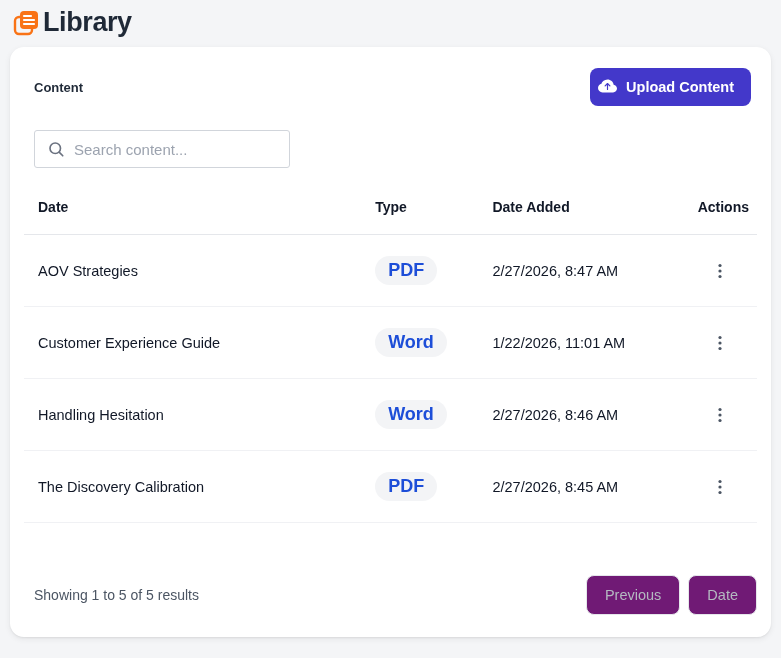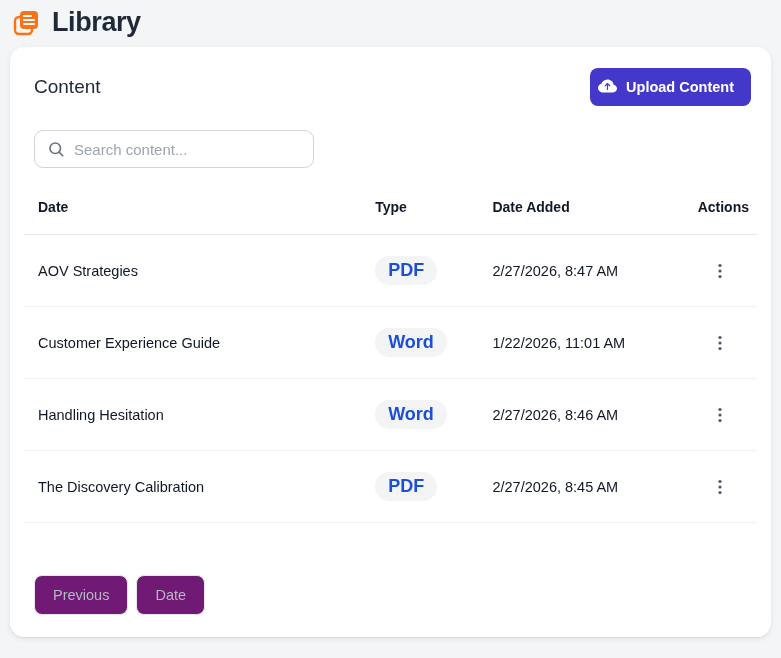--- a/index.html
+++ b/index.html
@@ -7,21 +7,21 @@
   body {
     font-family: "Liberation Sans", "DejaVu Sans", sans-serif;
     background: #f4f5f7;
     color: #111827;
     overflow: hidden;
   }
   
   .page-header {
     display: flex;
     align-items: center;
-    gap: 11px;
+    gap: 2px;
     padding: 7px 10px 6px 11px;
   }
   .page-header .logo {
     width: 30px; height: 30px;
     display: flex; align-items: center; justify-content: center;
   }
   .page-title {
     font-size: 27px;
     font-weight: 700;
     color: #1f2937;
@@ -38,45 +38,45 @@
     display: flex;
     flex-direction: column;
   }
   .card-header {
     display: flex;
     align-items: center;
     justify-content: space-between;
     padding: 21px 6px 0 10px;
   }
   .card-heading {
-    font-size: 19px;
-    font-weight: 400;
+    font-size: 13px;
+    font-weight: 700;
     color: #1f2937;
   }
   .upload-btn {
     display: flex;
     align-items: center;
     gap: 9px;
     background: #4338ca;
     color: #ffffff;
     border: none;
     border-radius: 8px;
     padding: 9px 17px 10px 8px;
     font-family: inherit;
     font-size: 14.5px;
     font-weight: 600;
     cursor: pointer;
   }
   
   .search-box {
     margin: 24px 0 0 10px;
-    width: 280px;
+    width: 256px;
     height: 38px;
     border: 1px solid #d1d5db;
-    border-radius: 9px;
+    border-radius: 3px;
     display: flex;
     align-items: center;
     gap: 9px;
     padding: 0 12px;
     background: #fff;
   }
   .search-box input {
     border: none;
     outline: none;
     flex: 1;
@@ -266,19 +266,20 @@
                 <circle cx="8" cy="9" r="1.6" fill="#4b5563"></circle>
                 <circle cx="8" cy="14.5" r="1.6" fill="#4b5563"></circle>
             </svg>
           </button>
         </td>
       </tr>
     </tbody>
   </table>
 
   <div class="card-footer">
+    <span class="footer-summary">Showing 1 to 5 of 5 results</span>
     <div class="pager">
       <button class="pager-btn">Previous</button>
       <button class="pager-btn">Date</button>
     </div>
   </div>
 
 </div>
 
 </body></html>

